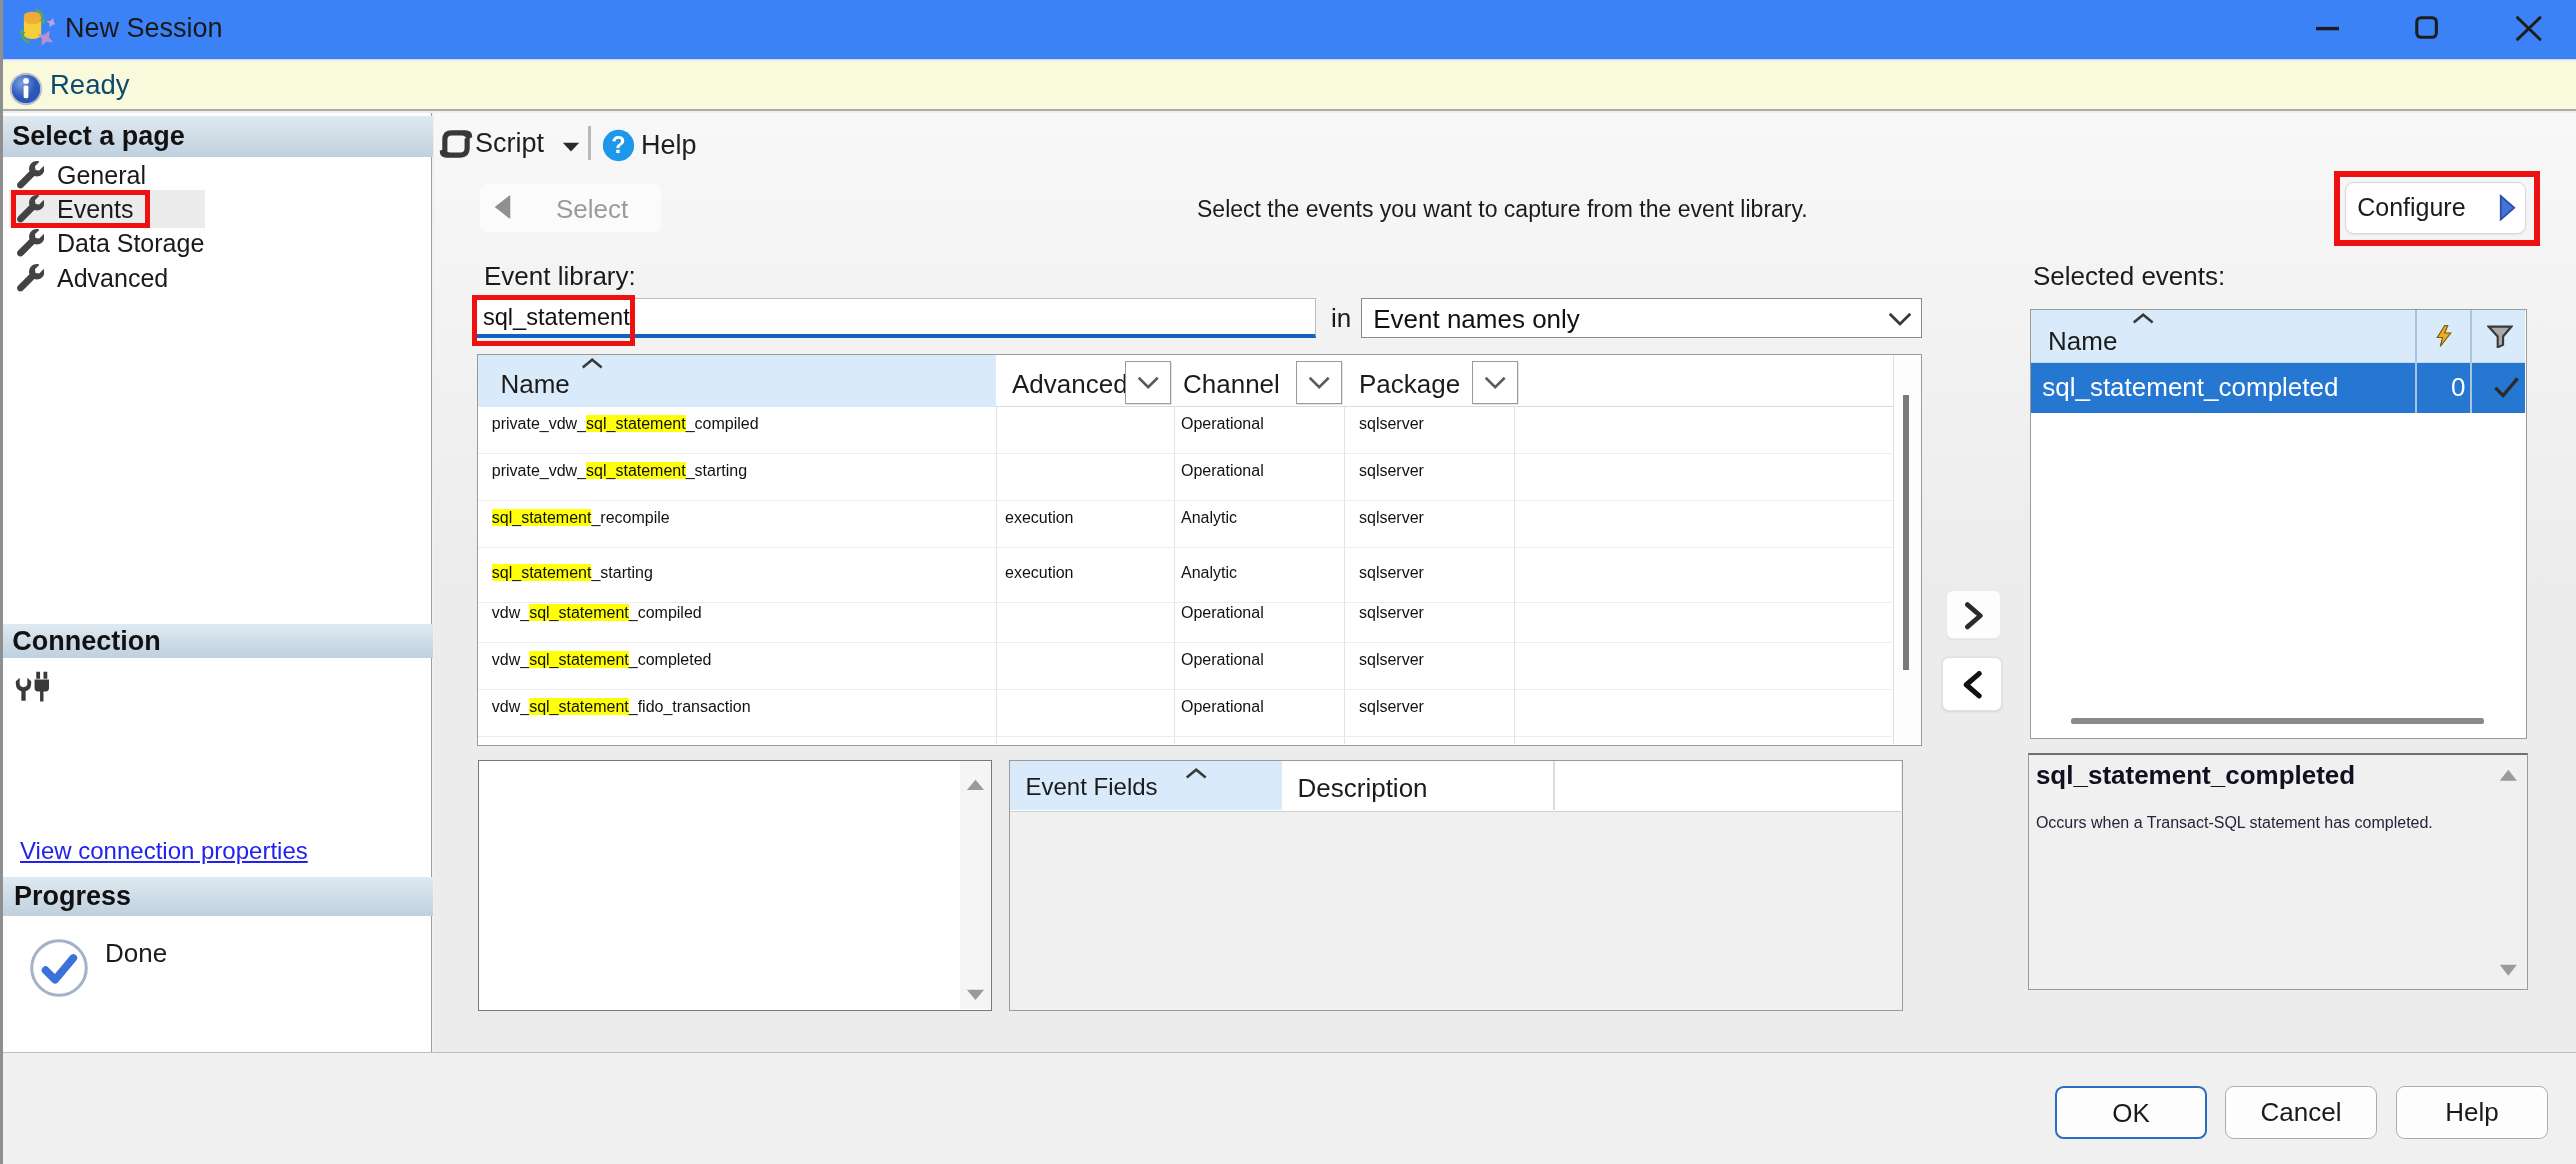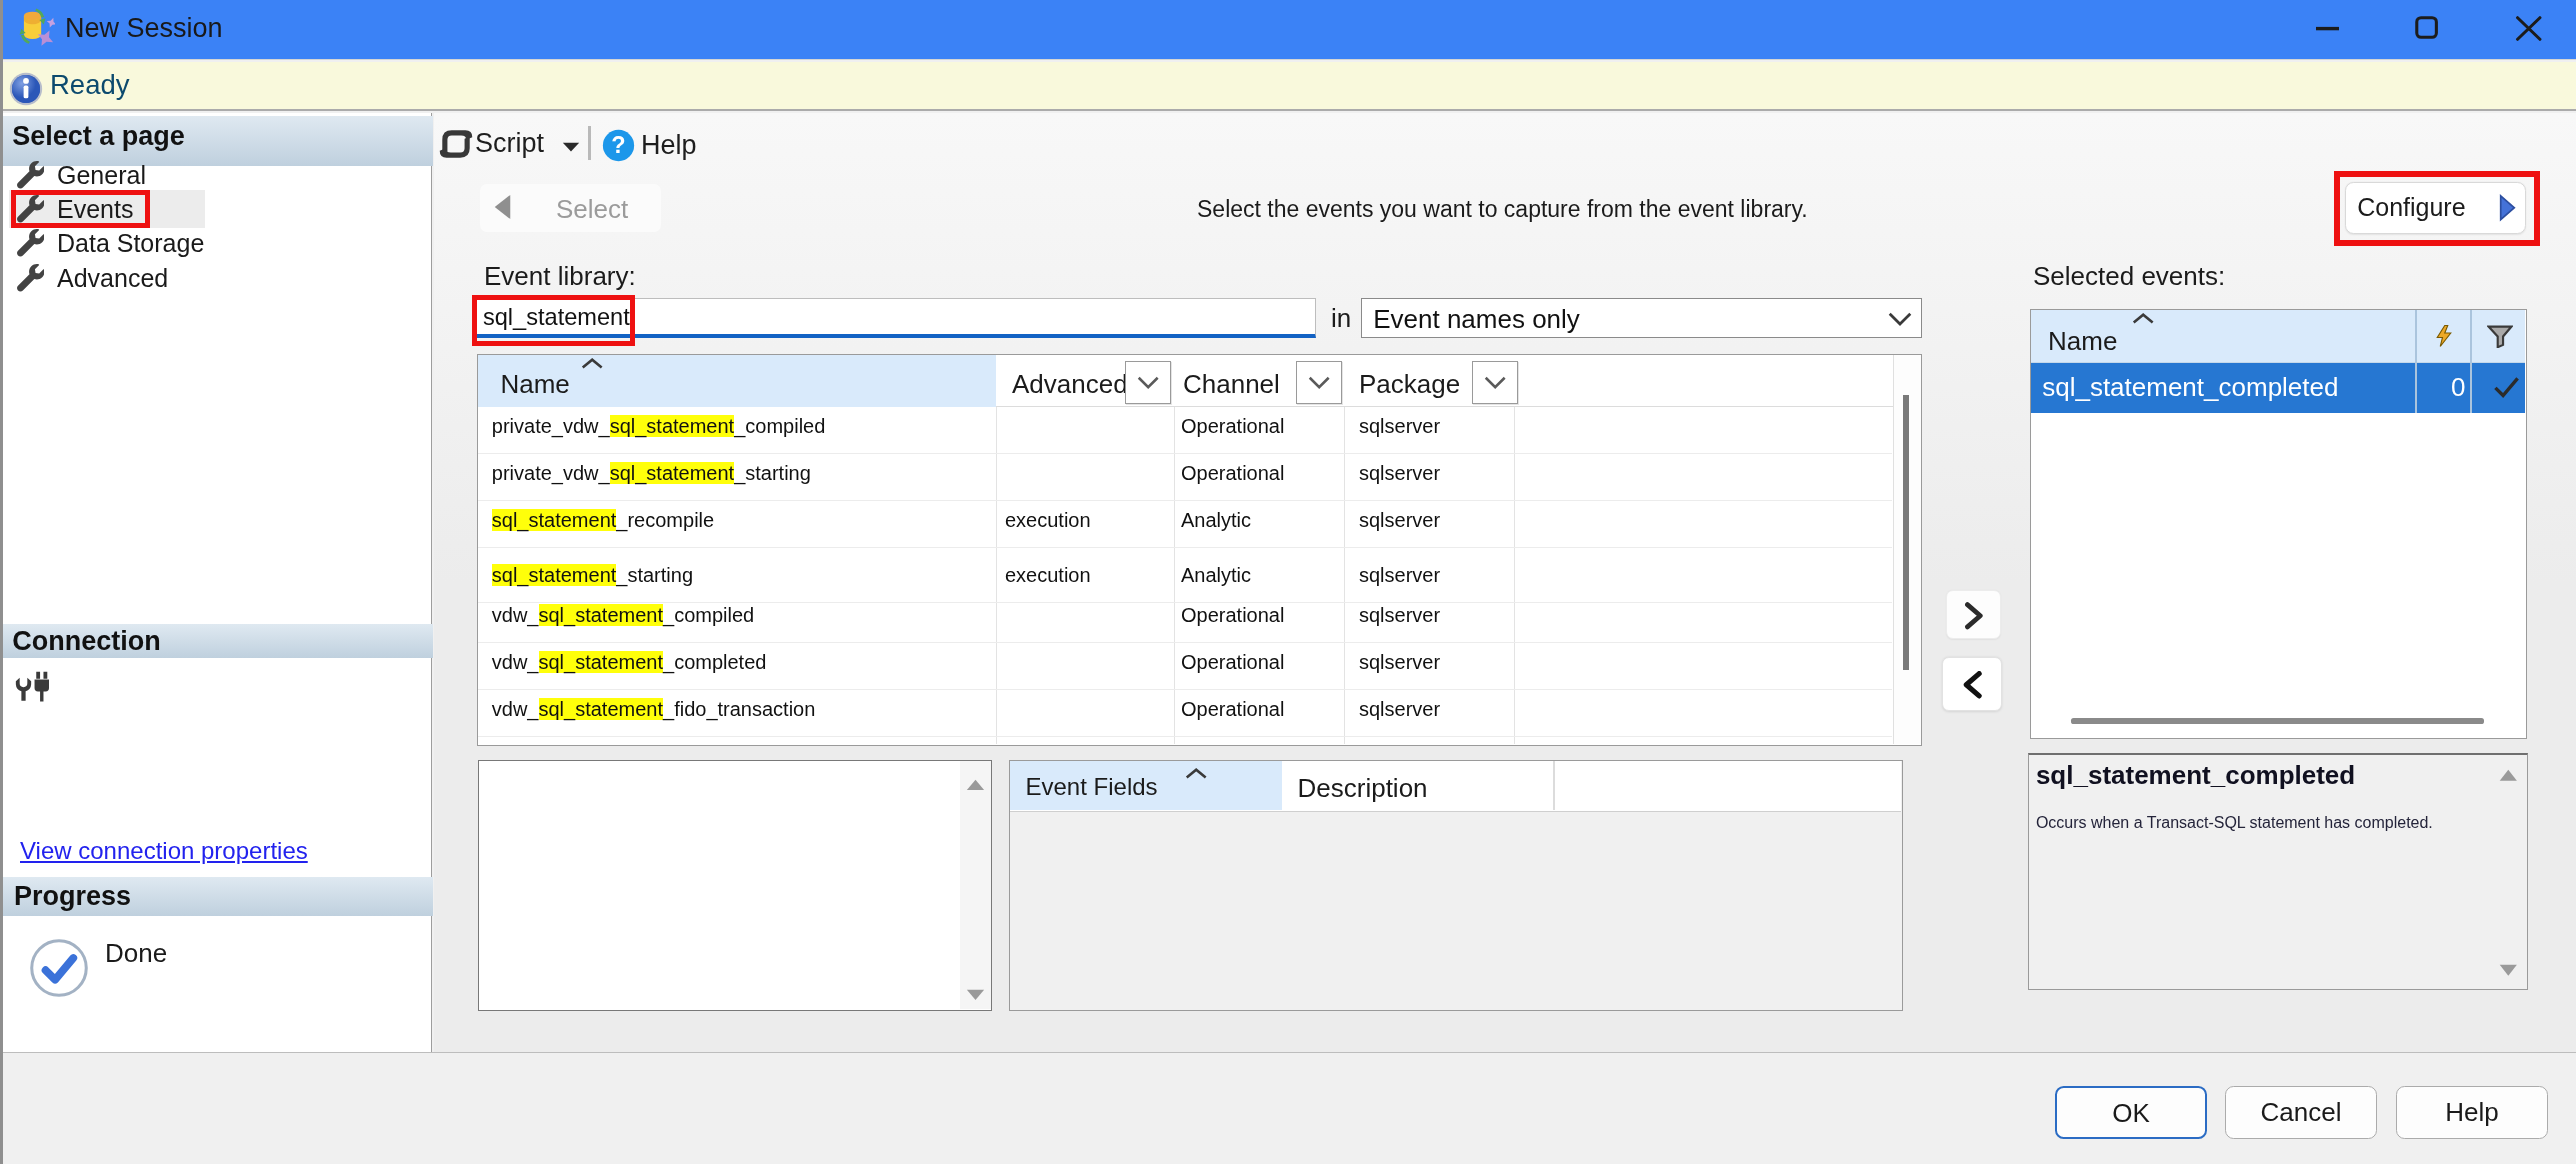--- a/index.html
+++ b/index.html
@@ -8,21 +8,21 @@
 .abs { position:absolute; }
 
 #titlebar { position:absolute; left:0; top:0; width:2576px; height:60px; background:#3b82f6; border-bottom:1.7px solid #d5d5d5; }
 #title-text { position:absolute; left:65px; top:13px; font-size:27px; color:#191919; }
 
 #readybar { position:absolute; left:0; top:62px; width:2576px; height:49px; background:#f9f9dc; border-bottom:2.6px solid #ababab; }
 #ready-text { position:absolute; left:50px; top:6.9px; font-size:27.5px; color:#0c4a6e; }
 
 #leftnav { position:absolute; left:0; top:113px; width:432px; height:939px; background:#ffffff; border-right:1.7px solid #9d9d9d; border-left:2.6px solid #8b8b8b; }
 .bandhdr { position:absolute; left:0; width:431px; background:linear-gradient(#dfe9f1,#bfd0de); font-weight:bold; font-size:27px; color:#111; }
-#hdr-selpage { top:3.4px; height:50px; line-height:41px; padding-left:10.3px; }
+#hdr-selpage { top:3.4px; height:41px; line-height:41px; padding-left:10.3px; }
 #hdr-conn { top:511px; height:34px; line-height:34px; padding-left:10.3px; }
 #hdr-prog { top:764px; height:39px; line-height:39px; padding-left:12px; }
 .navrow { position:absolute; left:0; width:431px; height:34px; font-size:25px; color:#1a1a1a; }
 .navrow span { position:absolute; left:55px; top:3.4px; }
 .navrow svg { position:absolute; left:14.6px; top:3.4px; }
 #events-bg { position:absolute; left:6.9px; top:77px; width:196px; height:38px; background:#ececec; }
 #events-redbox { position:absolute; left:8.6px; top:77px; width:139px; height:38px; border:5.2px solid #ee1111; }
 #link-conn { position:absolute; left:18px; top:724px; font-size:24px; color:#2222ee; text-decoration:underline; }
 #done-row { position:absolute; left:0; top:821px; }
 #done-text { position:absolute; left:103px; top:4.3px; font-size:26px; color:#1a1a1a; }
@@ -50,21 +50,21 @@
 #combo { position:absolute; left:1361px; top:298px; width:561px; height:40px; background:#fff; border:1.7px solid #8a8a8a; }
 #combo span { position:absolute; left:11.2px; top:5.2px; font-size:26px; color:#111; }
 
 #tbl { position:absolute; left:477px; top:354px; width:1445px; height:392px; background:#fff; border:1.7px solid #9a9a9a; }
 #tbl-hdr { position:absolute; left:0; top:0; width:1442px; height:52px; background:#fff; border-bottom:0.9px solid #dcdcdc; }
 #tbl-hdr-name { position:absolute; left:0; top:0; width:518px; height:52px; background:#d9eafb; }
 .hdrlbl { position:absolute; top:13.8px; font-size:26px; color:#1b1b1b; }
 .chevbtn { position:absolute; top:6px; width:46px; height:43px; background:#fff; border:1.7px solid #9a9a9a; box-shadow:0.9px 0.9px 0 rgba(0,0,0,.12); }
 .chevbtn svg { position:absolute; left:11.2px; top:13.8px; }
 .tbl-col { position:absolute; top:52px; width:0.9px; height:337px; background:#e3e3e3; }
-.trow { position:absolute; left:0; width:1414px; height:47px; border-bottom:0.9px solid #ececec; font-size:20px; color:#111; }
+.trow { position:absolute; left:0; width:1414px; height:47px; border-bottom:0.9px solid #ececec; font-size:16px; color:#111; }
 .trow .c1 { position:absolute; left:13.8px; top:7.7px; }
 .trow .c2 { position:absolute; left:527px; top:7.7px; }
 .trow .c3 { position:absolute; left:703px; top:7.7px; }
 .trow .c4 { position:absolute; left:881px; top:7.7px; }
 .hl { background:#ffff0a; }
 #tbl-vsb { position:absolute; right:0; top:0; width:28px; height:389px; background:#fdfdfd; border-left:0.9px solid #e0e0e0; }
 #tbl-vsb-thumb { position:absolute; left:8.6px; top:40px; width:6px; height:275px; background:#7a7a7a; }
 
 #pnl-bl { position:absolute; left:478px; top:760px; width:514px; height:251px; background:#fff; border:1.7px solid #787878; }
 #pnl-bl-sb { position:absolute; right:0; top:0; width:31px; height:248px; background:#f5f5f5; }

